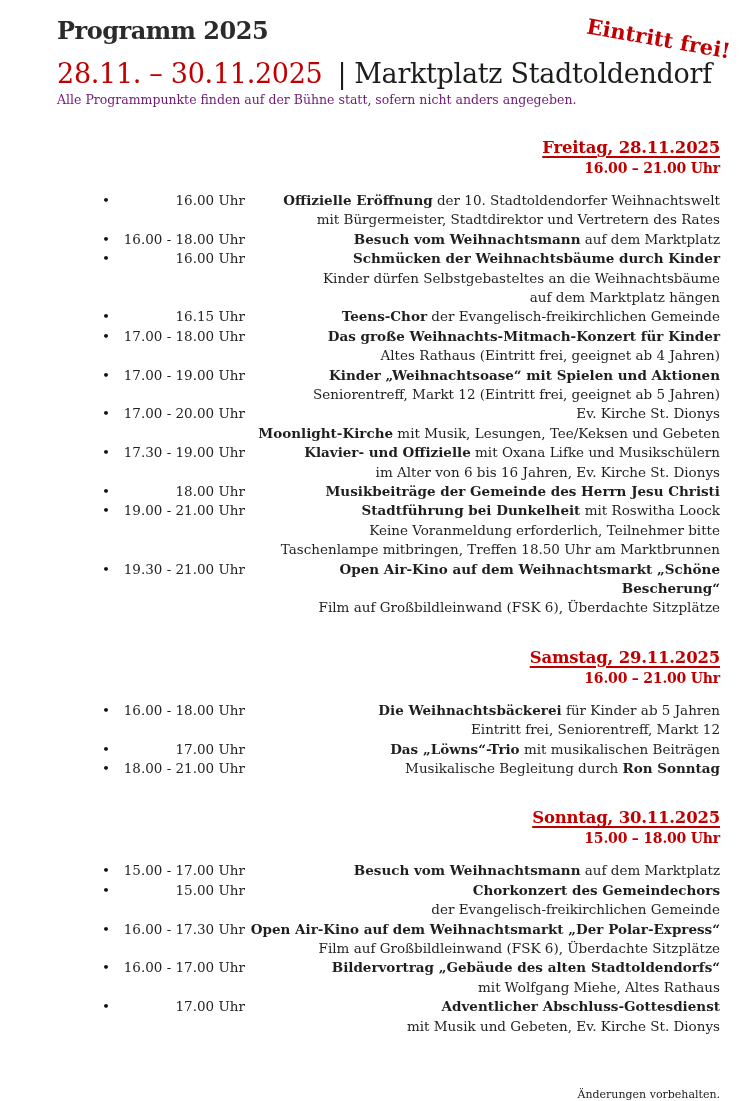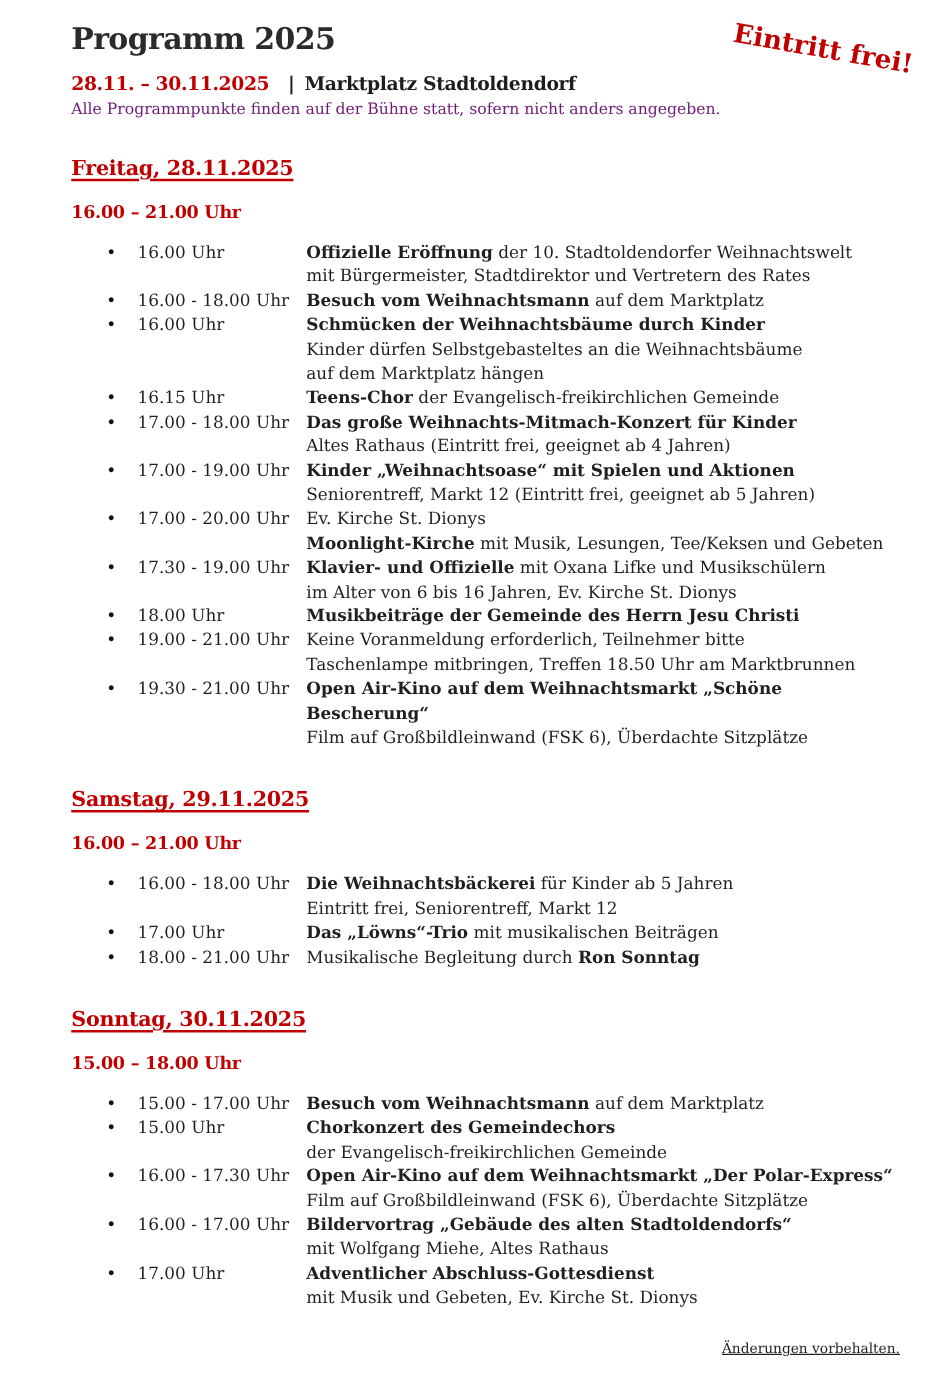--- a/index.html
+++ b/index.html
@@ -29,70 +29,69 @@
     position:absolute;
     top:26px;right:20px;
     transform:rotate(10deg);
     color:var(--red);
     font-weight:bold;
     font-size:21px;
     white-space:nowrap;
   }
   .dateline{
     margin-top:13px;
-    font-size:15px;
-    font-weight:bold;
+    font-size:27px;
+    font-weight:normal;
     letter-spacing:-0.3px;
     color:#1d1d1d;
     white-space:nowrap;
   }
   .dateline .red{color:var(--red);}
   .sep{margin:0 8px 0 15px;}
   .subtitle{
     margin-top:3px;
     font-size:12.5px;
     color:#701a75;
   }
-  #sections{margin-top:31px;}
+  #sections{margin-top:31px;text-align:right;}
   section + section{margin-top:30px;}
   .day-heading{
     margin:0;
     font-size:16.5px;
     font-weight:bold;
     letter-spacing:-0.2px;
     color:var(--red);
     text-decoration:underline;
     text-decoration-thickness:1.5px;
     text-underline-offset:3px;
     display:inline-block;
   }
   .day-hours{
-    margin-top:18px;
+    margin-top:3px;
     font-size:14px;
     font-weight:bold;
     letter-spacing:-0.2px;
     color:var(--red);
   }
   .event-list{margin:15px 0 0 28px;}
   .event{
     display:grid;
     grid-template-columns:25px 135px 1fr;
     font-size:13.5px;
     line-height:19.4px;
     align-items:start;
   }
   .bullet{color:#111;}
   .time{white-space:nowrap;}
   .desc .b{font-weight:bold;}
   .footer{
     position:absolute;
-    right:31px;bottom:16px;
+    right:31px;bottom:0;
     font-size:11px;
     color:#222222;
-    text-decoration:underline;
   }
 </style>
 </head>
 <body>
 
 <div class="page">
   <div class="stamp">Eintritt frei!</div>
   <h1 class="title">Programm 2025</h1>
   <div class="dateline">
     <span class="red">28.11. – 30.11.2025</span><span class="sep">|</span><span>Marktplatz Stadtoldendorf</span>
@@ -167,20 +166,21 @@
             <span class="bullet">•</span>
             <span class="time">18.00 Uhr</span>
             <span class="desc">
               <div class="line"><span class="b">Musikbeiträge der Gemeinde des Herrn Jesu Christi</span></div>
             </span>
           </div>
           <div class="event">
             <span class="bullet">•</span>
             <span class="time">19.00 - 21.00 Uhr</span>
             <span class="desc">
+              <div class="line"><span class="b">Stadtführung bei Dunkelheit</span><span> mit Roswitha Loock</span></div>
               <div class="line"><span>Keine Voranmeldung erforderlich, Teilnehmer bitte</span></div>
               <div class="line"><span>Taschenlampe mitbringen, Treffen 18.50 Uhr am Marktbrunnen</span></div>
             </span>
           </div>
           <div class="event">
             <span class="bullet">•</span>
             <span class="time">19.30 - 21.00 Uhr</span>
             <span class="desc">
               <div class="line"><span class="b">Open Air-Kino auf dem Weihnachtsmarkt „Schöne Bescherung“</span></div>
               <div class="line"><span>Film auf Großbildleinwand (FSK 6), Überdachte Sitzplätze</span></div>

